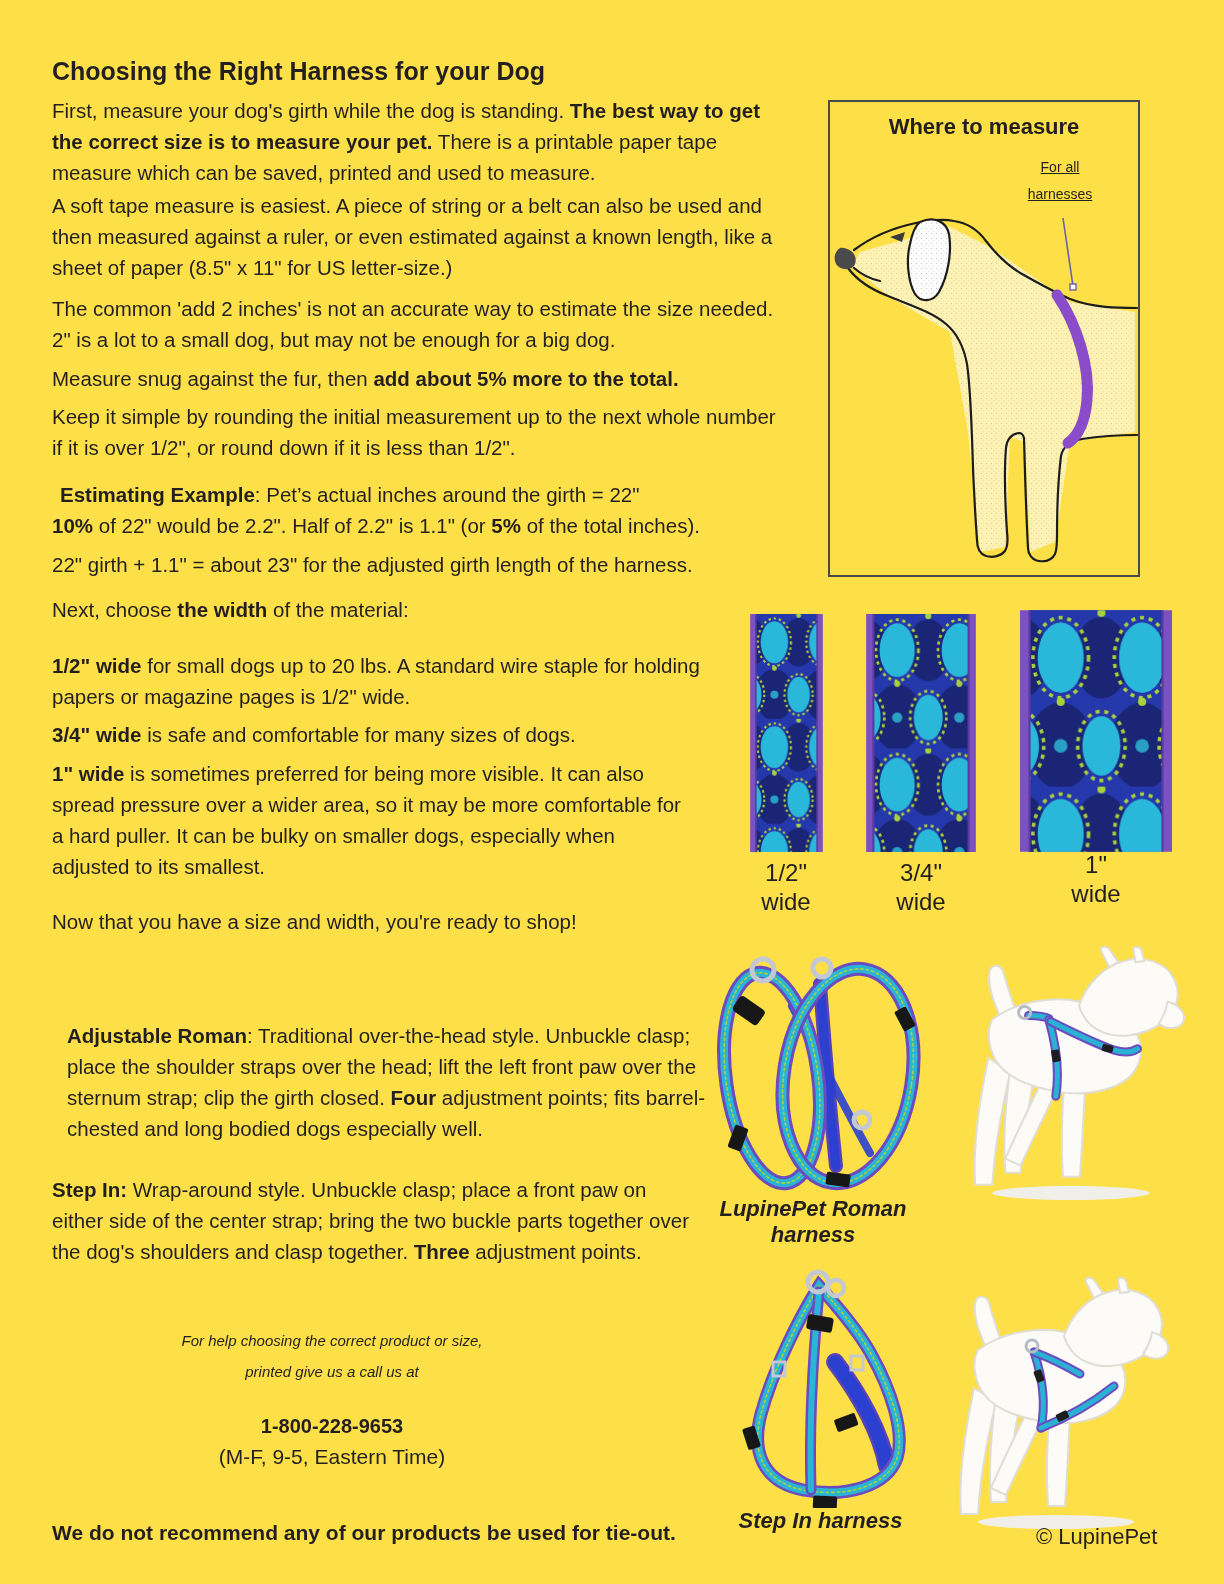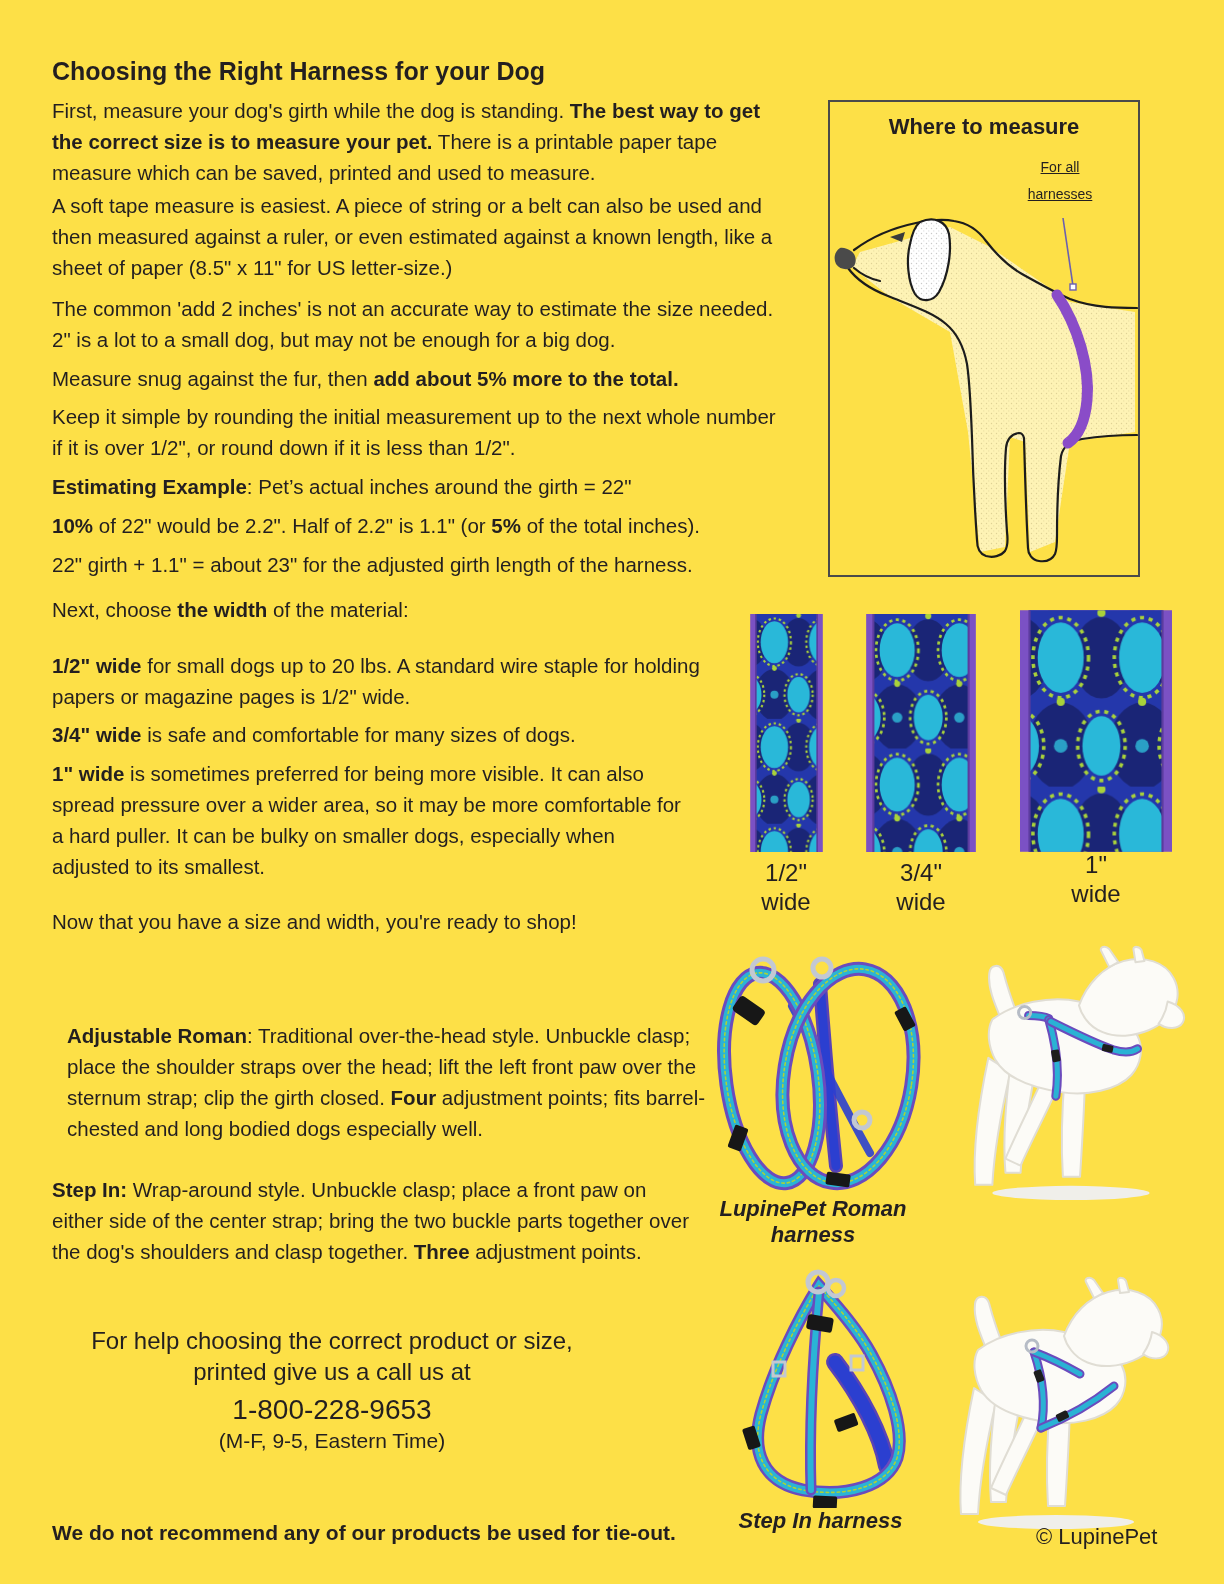--- a/index.html
+++ b/index.html
@@ -13,22 +13,22 @@
   .mbox-title{position:absolute;left:0;right:0;top:12px;text-align:center;font-weight:bold;font-size:22px;line-height:26px;}
   .callout{position:absolute;left:150px;top:52px;width:160px;text-align:center;font-size:14px;line-height:27px;}
   .callout span{text-decoration:underline;}
   .dog-svg{position:absolute;left:0;top:0;}
   .swatch{position:absolute;}
   .swatch-label{position:absolute;text-align:center;font-size:24px;line-height:29px;}
   .photo{position:absolute;}
   .copyright{position:absolute;font-size:22px;}
   .footer{position:absolute;font-size:21px;font-weight:bold;}
   .contact-block{position:absolute;left:52px;top:1325px;width:560px;text-align:center;}
-  .contact-line{font-size:24px;line-height:31px;}
-  .phone{font-size:28px;font-weight:normal;line-height:34px;margin-top:6px;}
+  .contact-line{font-size:15px;line-height:31px;font-style:italic;}
+  .phone{font-size:20px;font-weight:bold;line-height:34px;margin-top:22px;}
   .hours{font-size:21px;line-height:28px;}
 </style>
 </head>
 <body>
 
 <div class="page">
 
   <svg width="0" height="0" style="position:absolute" aria-hidden="true">
     <defs>
       <pattern id="weave" width="60" height="130" patternUnits="userSpaceOnUse">
@@ -73,21 +73,21 @@
   <p class="tb" style="left:52px;top:95px;width:724px;margin:0"><span>First, measure your dog's girth while the dog is standing. </span><b>The best way to get the correct size is to measure your pet.</b><span> There is a printable paper tape measure which can be saved, printed and used to measure.</span></p>
 
   <p class="tb" style="left:52px;top:190px;width:724px;margin:0">A soft tape measure is easiest. A piece of string or a belt can also be used and then measured against a ruler, or even estimated against a known length, like a sheet of paper (8.5" x 11" for US letter-size.)</p>
 
   <p class="tb" style="left:52px;top:293px;width:724px;margin:0">The common 'add 2 inches' is not an accurate way to estimate the size needed. 2" is a lot to a small dog, but may not be enough for a big dog.</p>
 
   <p class="tb" style="left:52px;top:363px;width:740px;margin:0"><span>Measure snug against the fur, then </span><b>add about 5% more to the total.</b></p>
 
   <p class="tb" style="left:52px;top:401px;width:724px;margin:0">Keep it simple by rounding the initial measurement up to the next whole number if it is over 1/2", or round down if it is less than 1/2".</p>
 
-  <p class="tb" style="left:52px;top:471px;width:740px;margin:0"><b>Estimating Example</b><span>: Pet’s actual inches around the girth = 22"</span></p>
+  <p class="tb" style="left:52px;top:471px;width:740px;margin:8px"><b>Estimating Example</b><span>: Pet’s actual inches around the girth = 22"</span></p>
 
   <p class="tb" style="left:52px;top:510px;width:760px;margin:0"><b>10%</b><span> of 22" would be 2.2". Half of 2.2" is 1.1" (or </span><b>5%</b><span> of the total inches).</span></p>
 
   <p class="tb" style="left:52px;top:549px;width:760px;margin:0">22" girth + 1.1" = about 23" for the adjusted girth length of the harness.</p>
 
   <p class="tb" style="left:52px;top:594px;width:700px;margin:0"><span>Next, choose </span><b>the width</b><span> of the material:</span></p>
 
   <p class="tb" style="left:52px;top:650px;width:660px;margin:0"><b>1/2" wide</b><span> for small dogs up to 20 lbs. A standard wire staple for holding papers or magazine pages is 1/2" wide.</span></p>
 
   <p class="tb" style="left:52px;top:719px;width:680px;margin:0"><b>3/4" wide</b><span> is safe and comfortable for many sizes of dogs.</span></p>

